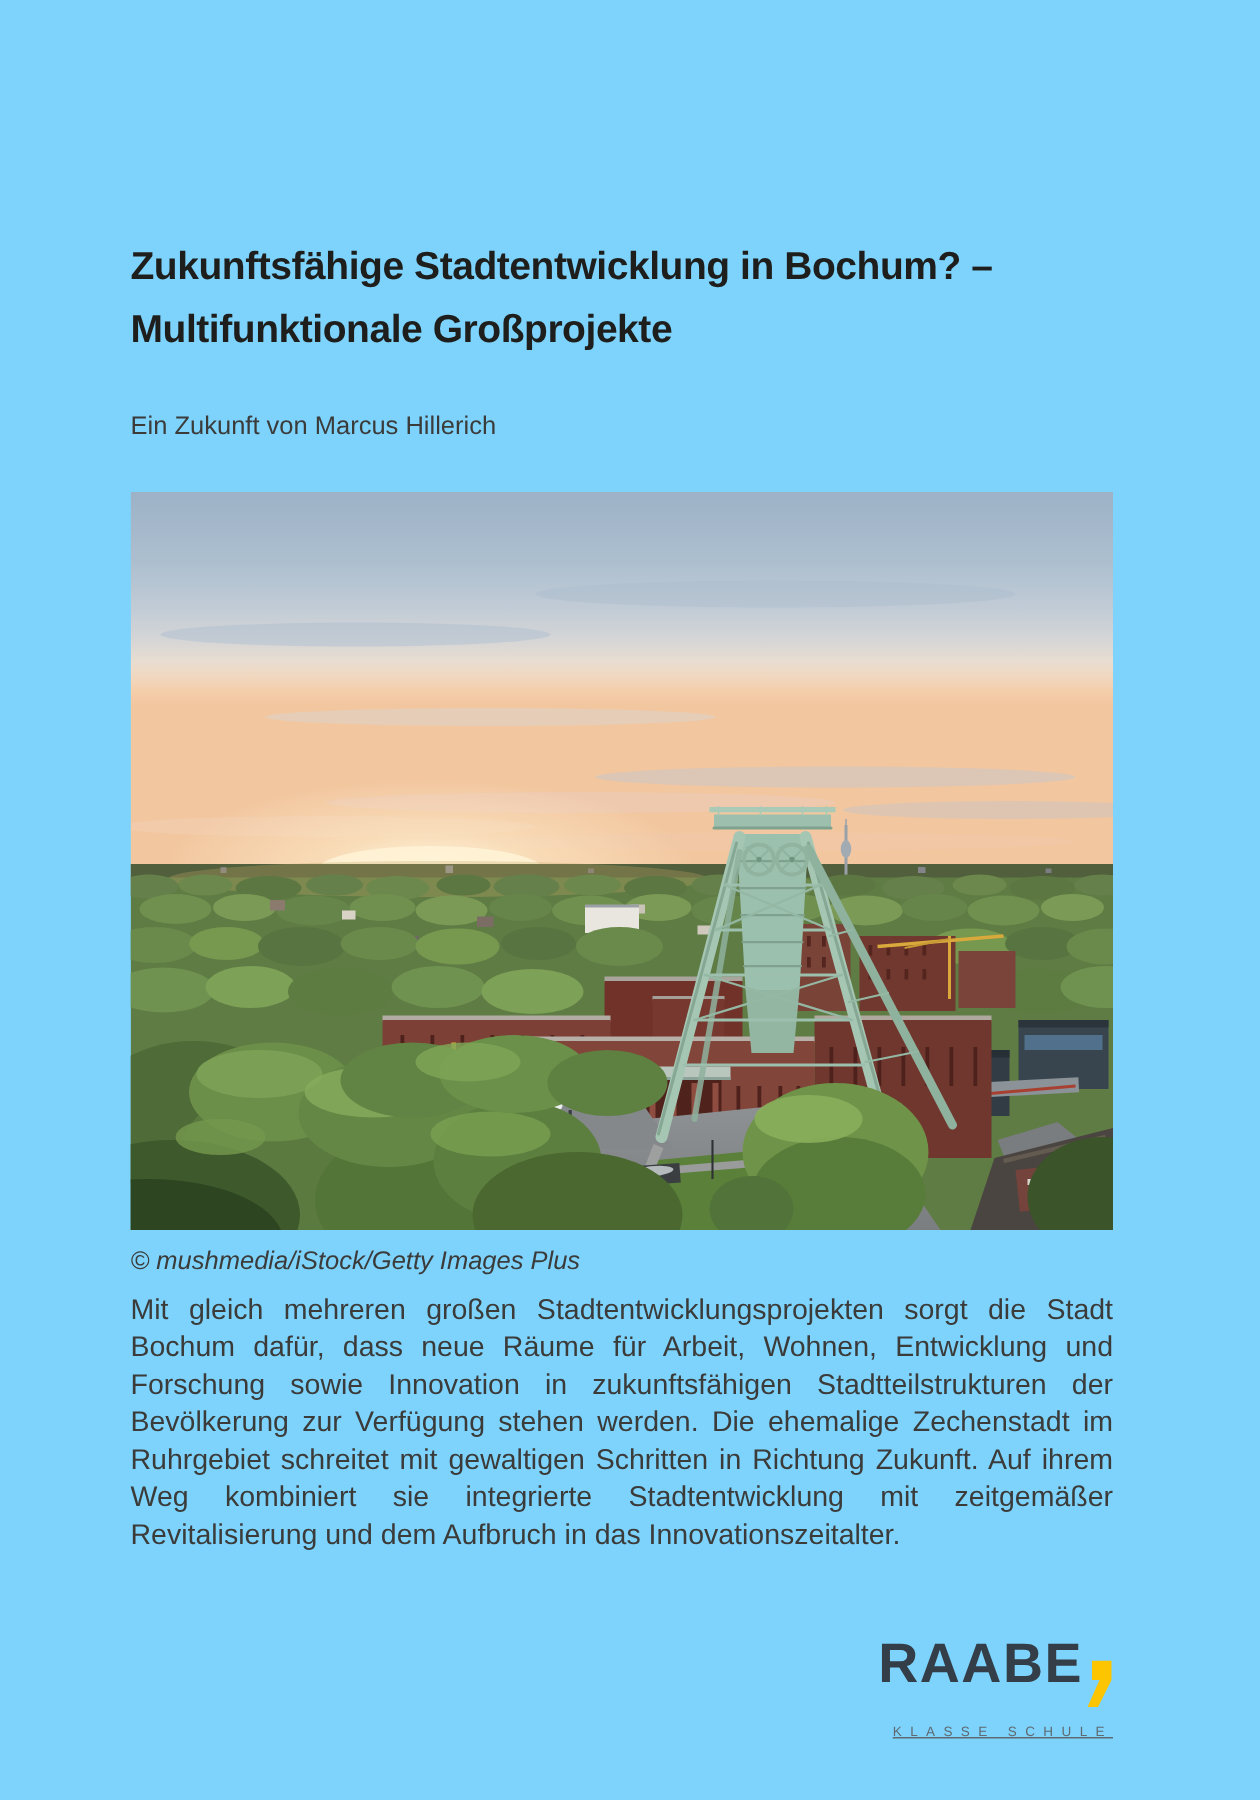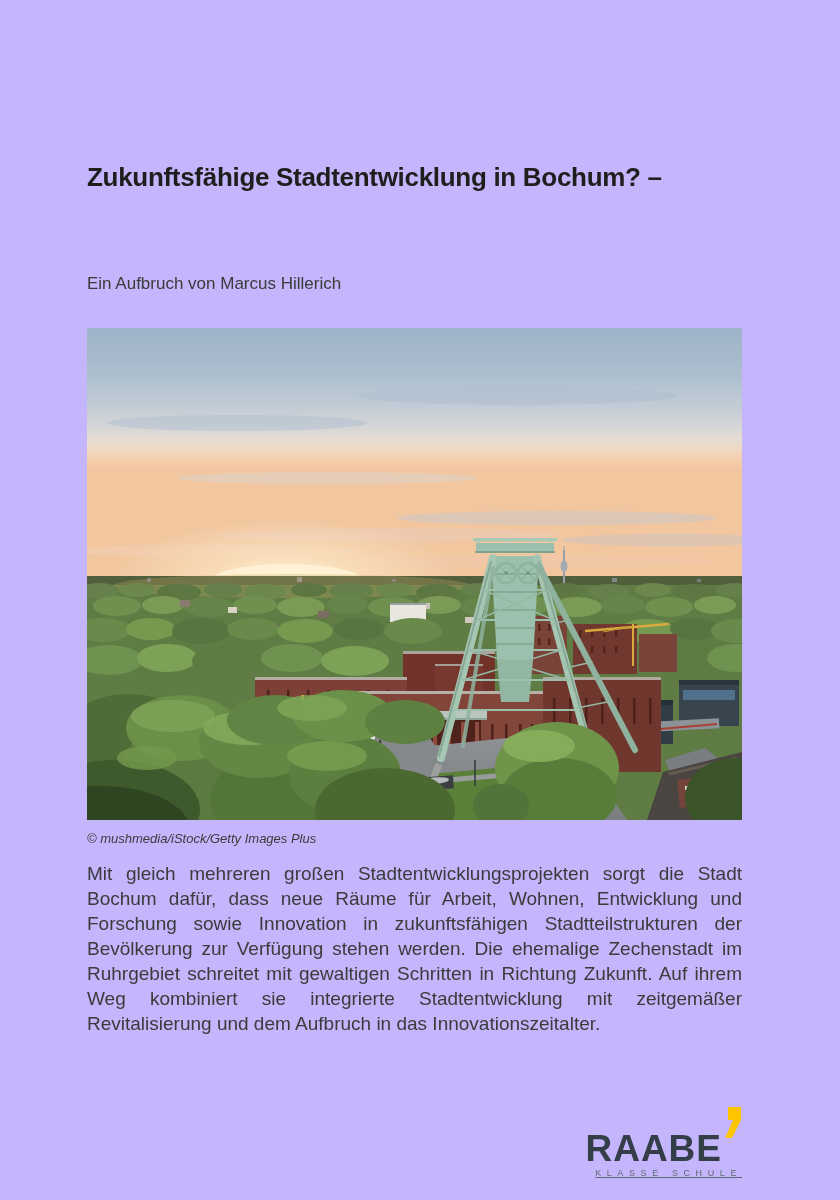--- a/index.html
+++ b/index.html
@@ -1,49 +1,50 @@
 <!DOCTYPE html>
 <html lang="de"><head>
 <meta charset="utf-8">
 <style>
   * { margin:0; padding:0; box-sizing:border-box; }
   html,body { background:#ffffff; }
   body { width:840px; height:1200px; font-family:"Liberation Sans", sans-serif; position:relative; overflow:hidden; }
-  .page { position:relative; width:840px; height:1200px; background:#c4b5fd; }
+  .page { position:relative; width:840px; height:1200px; background:#7dd3fc; }
 
   .title { position:absolute; left:87px; top:156px; width:680px; color:#1e1e1c;
            font-size:26px; font-weight:700; line-height:42px; letter-spacing:-0.3px; }
   .title .line { display:block; white-space:nowrap; }
 
   .byline { position:absolute; left:87px; top:274px; font-size:17px; color:#3b3b3a; }
 
   .photo { position:absolute; left:87px; top:328px; width:655px; height:492px; overflow:hidden; }
   .photo svg { display:block; width:655px; height:492px; }
 
-  .credit { position:absolute; left:87px; top:831px; font-size:13px; font-style:italic; color:#3b3b3a; }
+  .credit { position:absolute; left:87px; top:831px; font-size:17px; font-style:italic; color:#3b3b3a; }
 
   .intro { position:absolute; left:87px; top:861px; width:655px; font-size:19px; line-height:25px;
            color:#3b3b3a; text-align:justify; }
 
   .logo { position:absolute; top:1093px; right:98px; }
   .logo-row { display:flex; align-items:flex-start; justify-content:flex-end; }
-  .logo-brand { font-size:37px; font-weight:700; color:#333e48; letter-spacing:1px; line-height:32px;margin-top:40px; }
+  .logo-brand { font-size:37px; font-weight:700; color:#333e48; letter-spacing:1px; line-height:32px; }
   .logo-comma { margin-left:3px; margin-top:14px; }
   .logo-tagline { font-size:9px; font-weight:500; letter-spacing:5.6px; color:#5f6a72; margin-top:3px; text-align:left; padding-left:15px; white-space:nowrap;text-decoration:underline; }
 </style>
 </head>
 <body>
 
 <div class="page">
 
   <h1 class="title">
     <span class="line">Zukunftsfähige Stadtentwicklung in Bochum? –</span>
+    <span class="line">Multifunktionale Großprojekte</span>
   </h1>
 
-  <p class="byline">Ein Aufbruch von Marcus Hillerich</p>
+  <p class="byline">Ein Zukunft von Marcus Hillerich</p>
 
   <figure class="photo">
     <svg viewBox="0 0 655 492" preserveAspectRatio="none">
       <defs>
         <linearGradient id="sky" x1="0" y1="0" x2="0" y2="1">
           <stop offset="0" stop-color="#9db2c7"></stop>
           <stop offset="0.18" stop-color="#adbfcf"></stop>
           <stop offset="0.30" stop-color="#c2ccd6"></stop>
           <stop offset="0.38" stop-color="#d6d6d6"></stop>
           <stop offset="0.43" stop-color="#e8ddd1"></stop>

